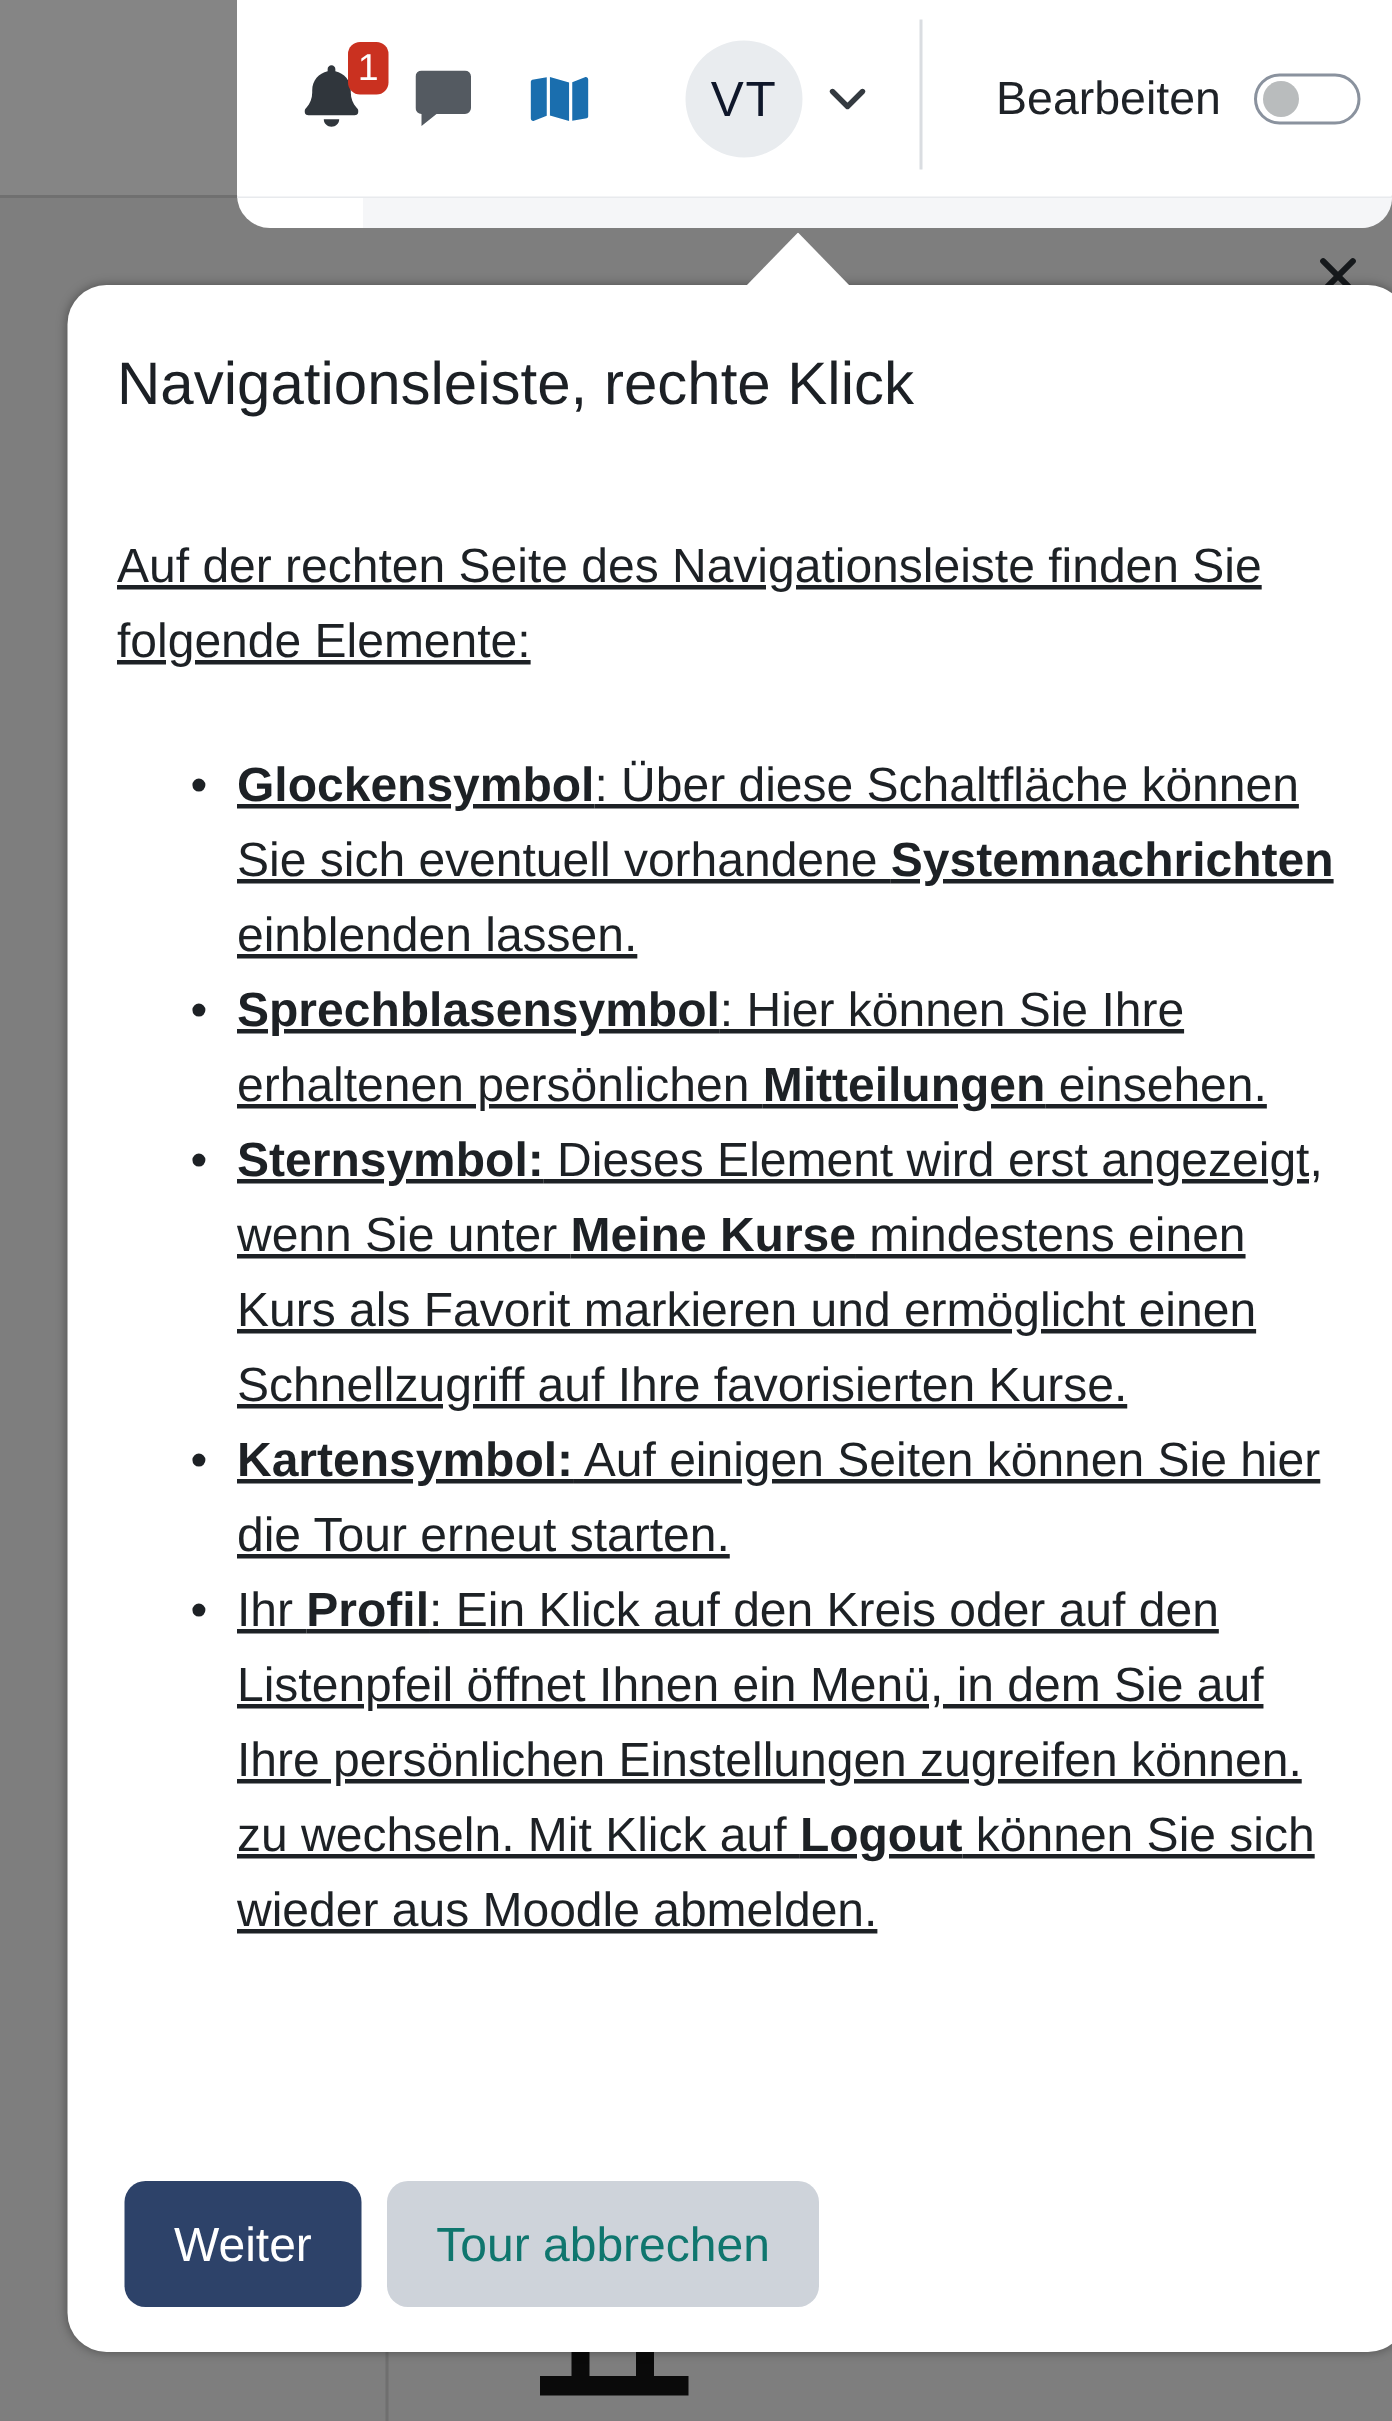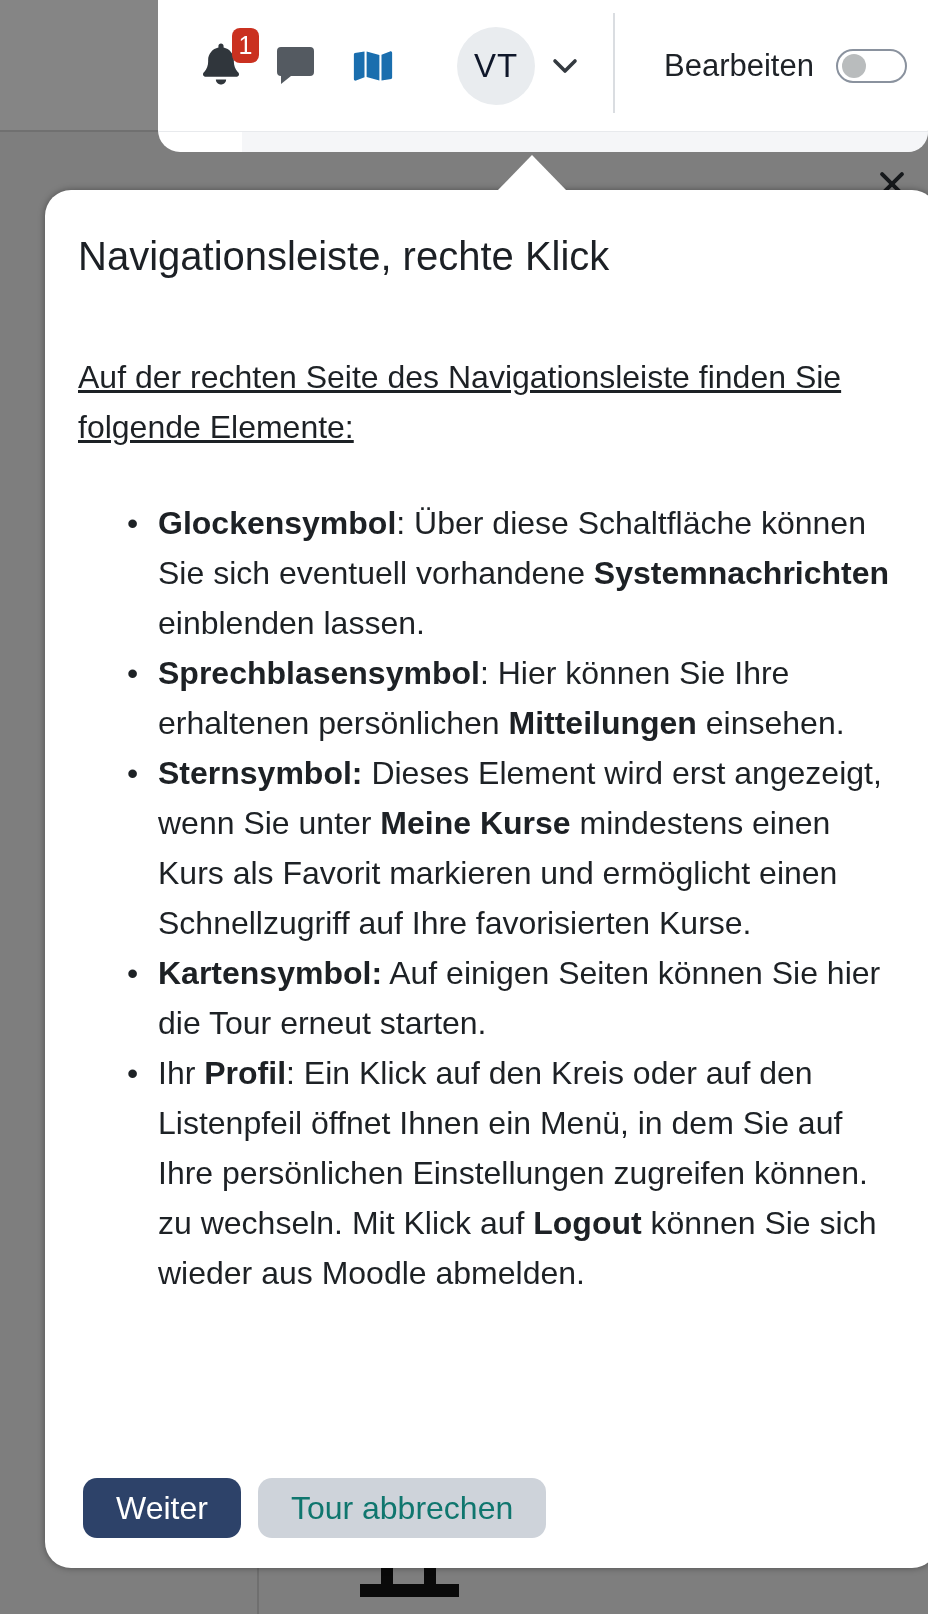--- a/index.html
+++ b/index.html
@@ -52,24 +52,24 @@
   .caret{position:absolute;left:497px;top:155px;width:70px;height:36px;background:#fff;
          clip-path:polygon(50% 0,100% 100%,0 100%);z-index:6;}
   .popover{position:absolute;left:45px;top:190px;width:893px;height:1378px;background:#fff;
            border-radius:26px;box-shadow:0 0 7px rgba(0,0,0,.38);z-index:5;
            padding:40px 40px 0 33px;box-sizing:border-box;}
   .pop-title{margin:0;font-size:40px;font-weight:400;color:#1c2025;line-height:52px;}
   .pop-intro{margin:70px 0 0 0;text-decoration:underline;}
   .tline{font-size:32px;line-height:50px;white-space:nowrap;}
   .tline .b{font-weight:700;}
   .pop-list{margin:46px 0 0 0;padding:0 0 0 80px;list-style:none;}
-  .pop-list li{position:relative;}
+  .pop-list li{position:relative;text-decoration:underline;}
   .pop-list li::before{content:"•";position:absolute;left:-31px;top:0;font-size:32px;line-height:50px;}
   .btn-row{position:absolute;left:38px;bottom:30px;display:flex;gap:17px;}
-  .btn{border:none;height:60px;padding:0 33px;border-radius:14px;font-size:32px;
+  .btn{border:none;height:84px;padding:0 33px;border-radius:14px;font-size:32px;
        font-family:inherit;cursor:pointer;}
   .btn-primary{background:#2d4269;color:#ffffff;}
   .btn-secondary{background:#ced3da;color:#0f766e;}
 
   svg{display:block;}
 </style>
 </head>
 <body>
 
 <div class="dim-navbar-left"></div>

